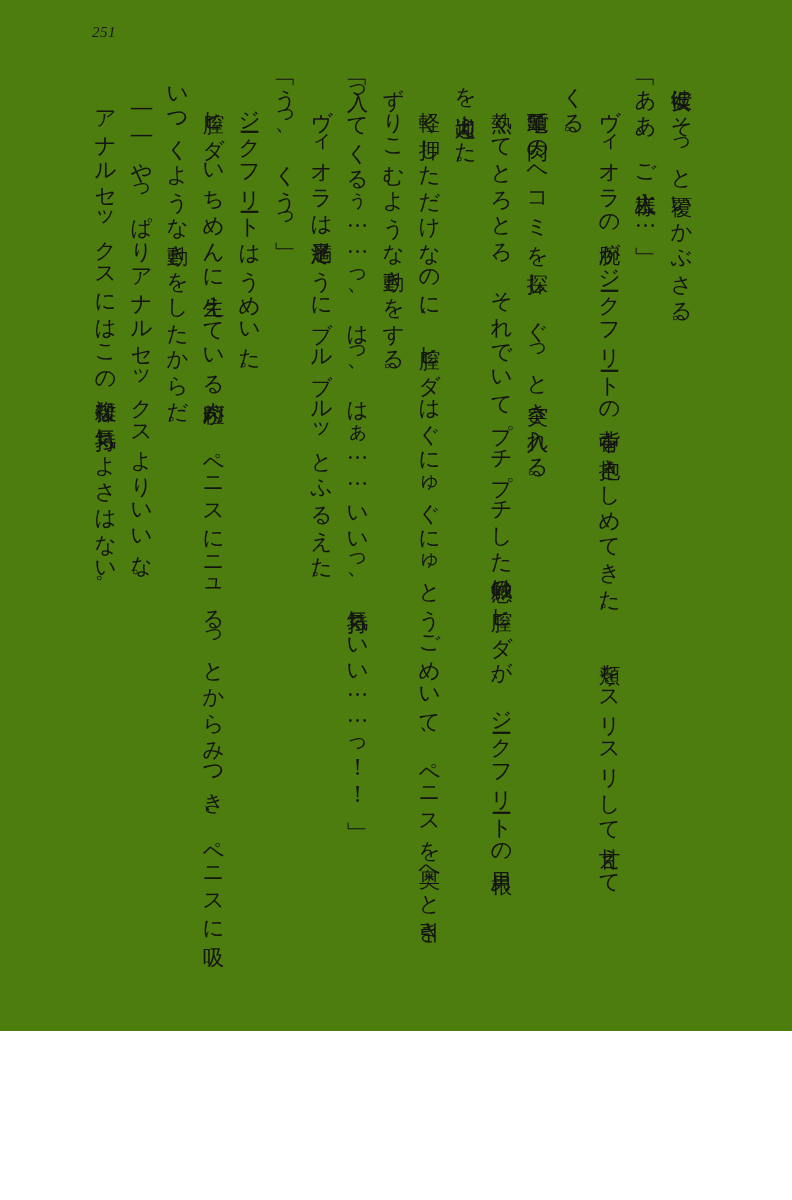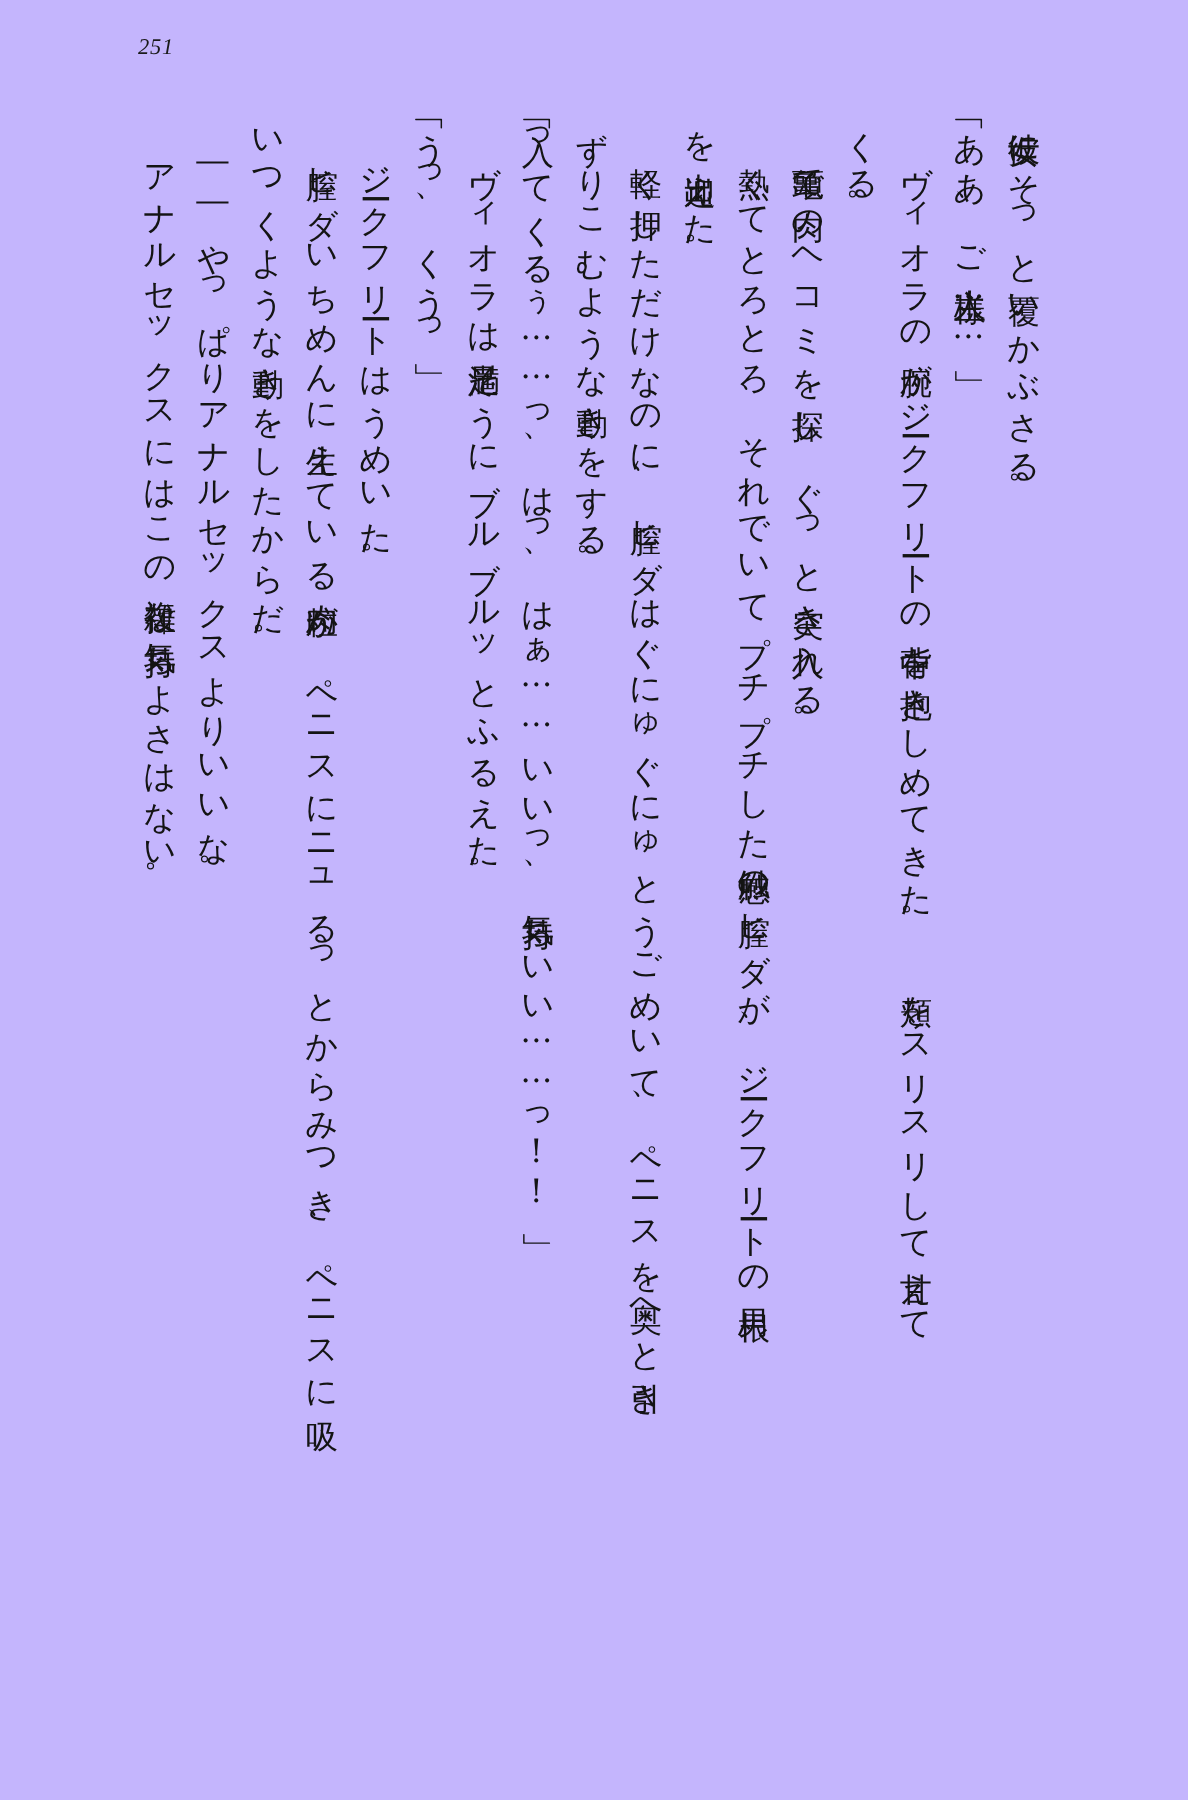--- a/index.html
+++ b/index.html
@@ -3,22 +3,22 @@
 <meta charset="utf-8">
 <style>
   html, body {
     margin: 0;
     padding: 0;
     background: #ffffff;
   }
   .page {
     position: relative;
     width: 792px;
-    height: 1200px;
-    background: #c4b5fd;
+    height: 1031px;
+    background: #4d7c0f;
     overflow: hidden;
     font-family: "Liberation Serif", "DejaVu Serif", serif;
     color: #1a1a1a;
   }
   .page-number {
     position: absolute;
     top: 24px;
     left: 92px;
     font-size: 15px;
     font-style: italic;

